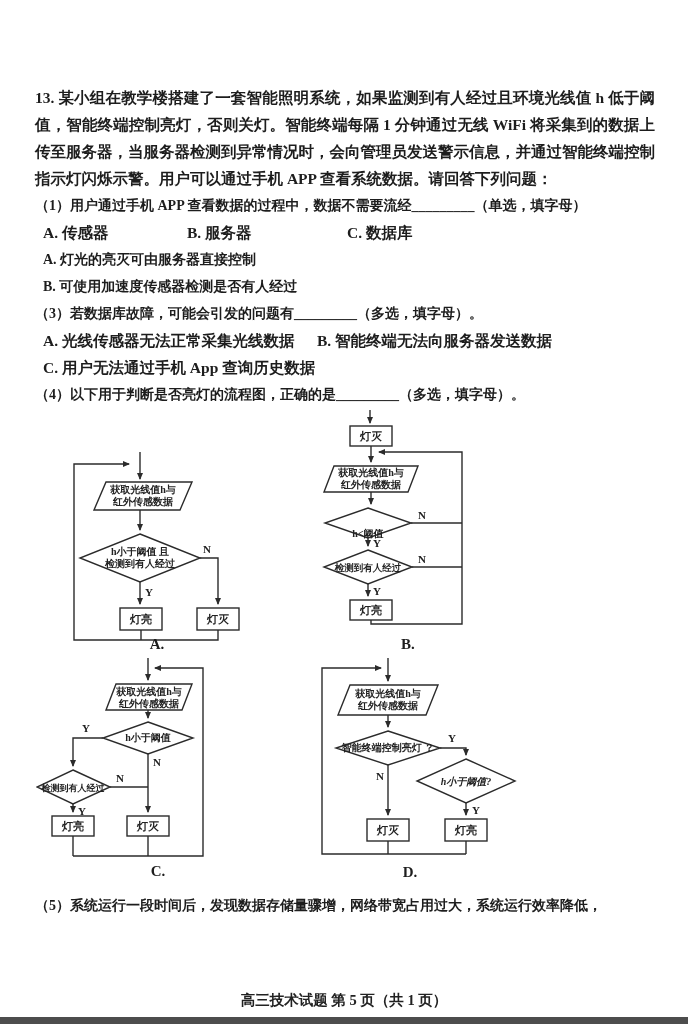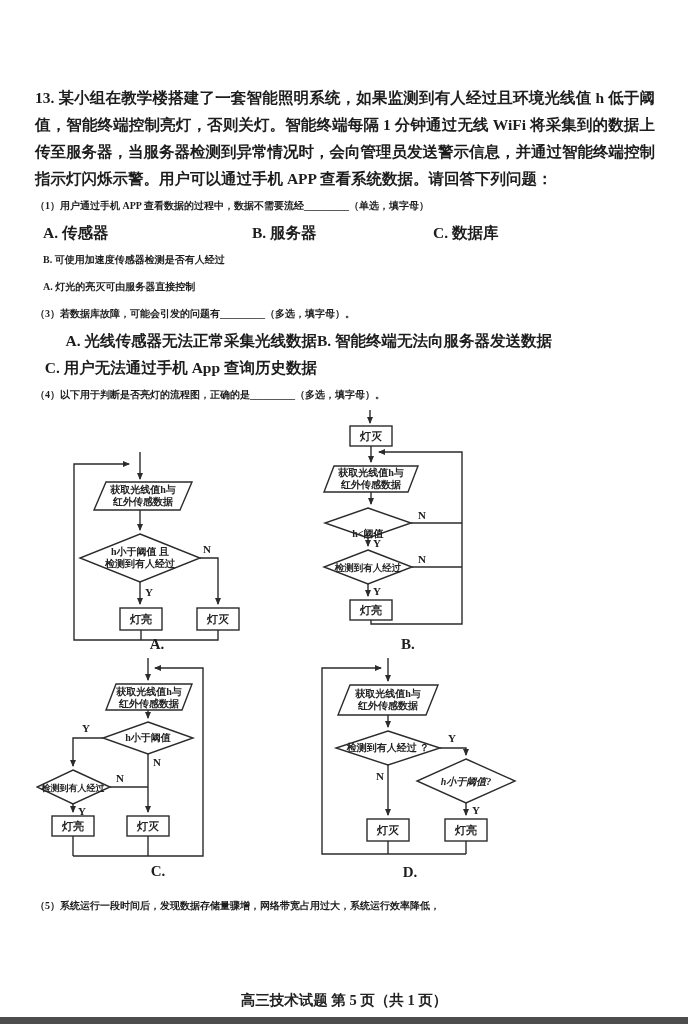--- a/index.html
+++ b/index.html
@@ -3,26 +3,26 @@
 <meta charset="utf-8">
 <style>
   html,body{margin:0;padding:0;background:#888;}
   .page{
     position:relative;width:688px;height:1024px;background:#ffffff;
     font-family:"Liberation Serif","DejaVu Serif",serif;
     color:#1d1d1d;font-weight:600;overflow:hidden;margin:0 auto;
   }
   .content{position:absolute;left:35px;top:84px;width:620px;}
   .stem{margin:0;font-size:15.5px;line-height:27px;text-align:justify;}
-  .line{margin:0;font-size:10px;line-height:27px;white-space:nowrap;}
+  .line{margin:0;font-size:14px;line-height:27px;white-space:nowrap;}
   .opt-line{padding-left:8px;}
-  .opt-row{display:flex;font-size:15.5px;line-height:27px;padding-left:8px;gap:21px;}
+  .opt-row{display:flex;font-size:15.5px;line-height:27px;padding-left:8px;}
   .opt-row .c1{width:144px;}
-  .opt-row .c2{width:160px;margin-left:44px;}
-  .opt-row2{display:flex;font-size:15.5px;line-height:27px;padding-left:8px;text-align:right;}
+  .opt-row .c2{width:160px;}
+  .opt-row2{display:flex;font-size:15.5px;line-height:27px;padding-left:8px;}
   .opt-row2 .c1{width:274px;}
   .flow-area{position:relative;height:484px;}
   .fc{position:absolute;}
   .fc svg{position:absolute;left:0;top:0;}
   .fc svg path{fill:none;stroke:#2b2b2b;stroke-width:1.4;}
   .fc svg polygon,.fc svg rect{fill:#ffffff;stroke:#2b2b2b;stroke-width:1.4;}
   .node-label{
     position:absolute;text-align:center;font-size:10px;line-height:12px;
     white-space:pre-line;color:#222;
   }
@@ -42,22 +42,22 @@
 
     <p class="stem">13. 某小组在教学楼搭建了一套智能照明系统，如果监测到有人经过且环境光线值 h 低于阈值，智能终端控制亮灯，否则关灯。智能终端每隔 1 分钟通过无线 WiFi 将采集到的数据上传至服务器，当服务器检测到异常情况时，会向管理员发送警示信息，并通过智能终端控制指示灯闪烁示警。用户可以通过手机 APP 查看系统数据。请回答下列问题：</p>
 
     <p class="line">（1）用户通过手机 APP 查看数据的过程中，数据不需要流经_________（单选，填字母）</p>
     <div class="opt-row">
       <span class="c1">A. 传感器</span>
       <span class="c2">B. 服务器</span>
       <span>C. 数据库</span>
     </div>
 
+    <p class="line opt-line">A. 灯光的亮灭可由服务器直接控制</p>
     <p class="line opt-line">B. 可使用加速度传感器检测是否有人经过</p>
-    <p class="line opt-line">A. 灯光的亮灭可由服务器直接控制</p>
 
     <p class="line">（3）若数据库故障，可能会引发的问题有_________（多选，填字母）。</p>
     <div class="opt-row2">
       <span class="c1">A. 光线传感器无法正常采集光线数据</span>
       <span>B. 智能终端无法向服务器发送数据</span>
     </div>
     <div class="opt-row2">
       <span class="c1">C. 用户无法通过手机 App 查询历史数据</span>
     </div>
 
@@ -179,21 +179,21 @@
           <path d="M70,107 V157" marker-end="url(#arwD)"></path>
           <path d="M148,145 V157" marker-end="url(#arwD)"></path>
           <polygon points="32,27 120,27 108,57 20,57"></polygon>
           <polygon points="70,73 122,90 70,107 18,90"></polygon>
           <polygon points="148,101 197,123 148,145 99,123"></polygon>
           <rect x="49" y="161" width="42" height="22"></rect>
           <rect x="127" y="161" width="42" height="22"></rect>
         </svg>
         <div class="node-label" style="left:20px;top:30px;width:100px;">获取光线值h与
 红外传感数据</div>
-        <div class="node-label" style="left:18px;top:84px;width:104px;">检测到有人经过 ？</div>
+        <div class="node-label" style="left:18px;top:84px;width:104px;">智能终端控制亮灯 ？</div>
         <div class="yn" style="left:130px;top:75px;">Y</div>
         <div class="yn" style="left:58px;top:113px;">N</div>
         <div class="node-label" style="left:99px;top:118px;width:98px;font-style:italic;">h小于阈值?</div>
         <div class="yn" style="left:154px;top:147px;">Y</div>
         <div class="node-label" style="left:49px;top:166px;width:42px;font-size:11px;">灯灭</div>
         <div class="node-label" style="left:127px;top:166px;width:42px;font-size:11px;">灯亮</div>
         <div class="fc-letter" style="left:62px;top:206px;">D.</div>
       </div>
 
     </div>

